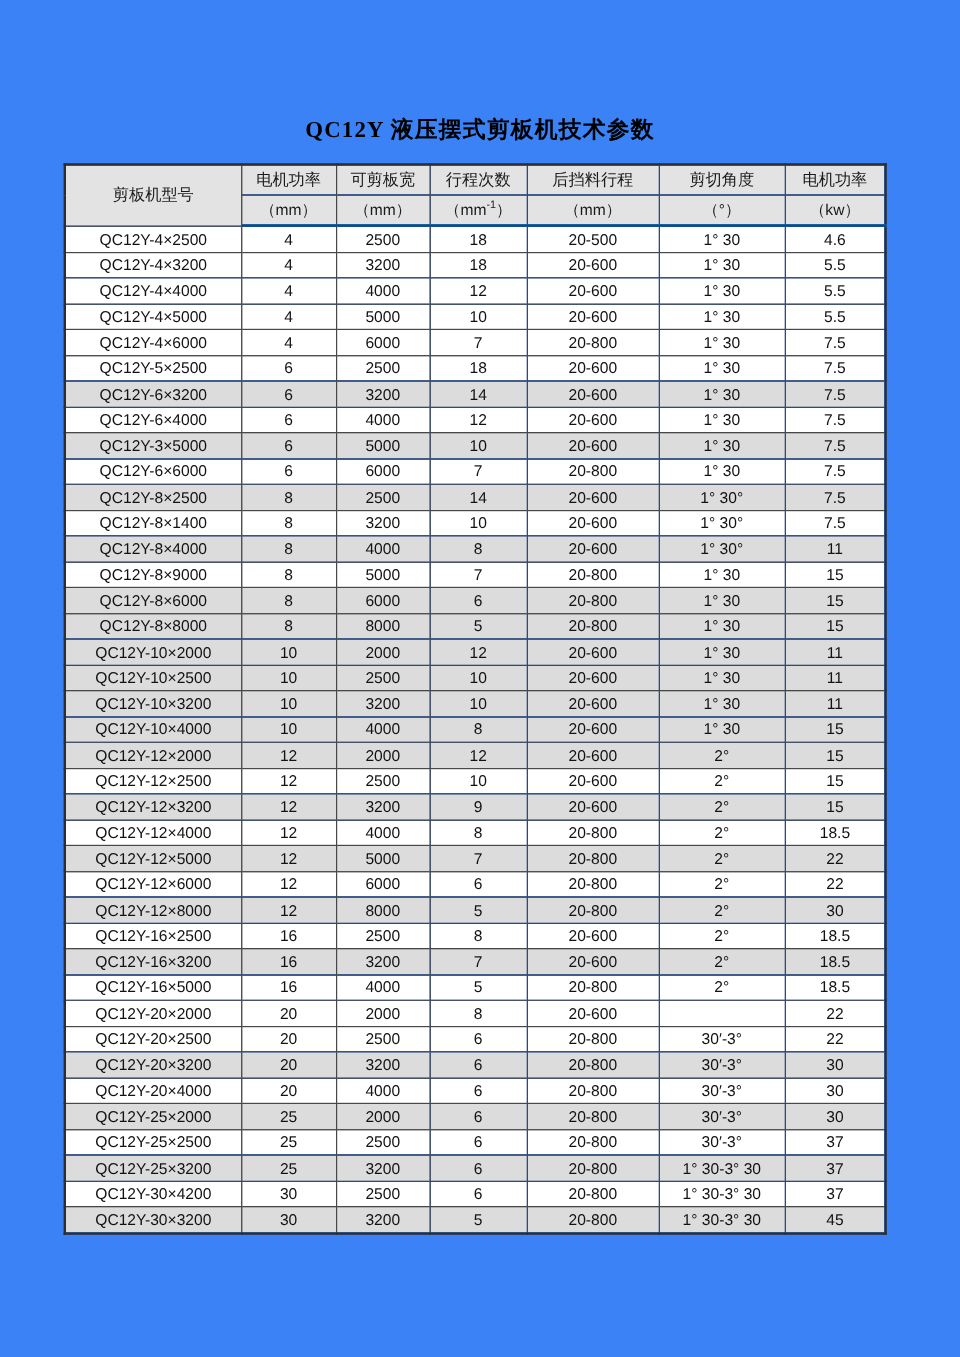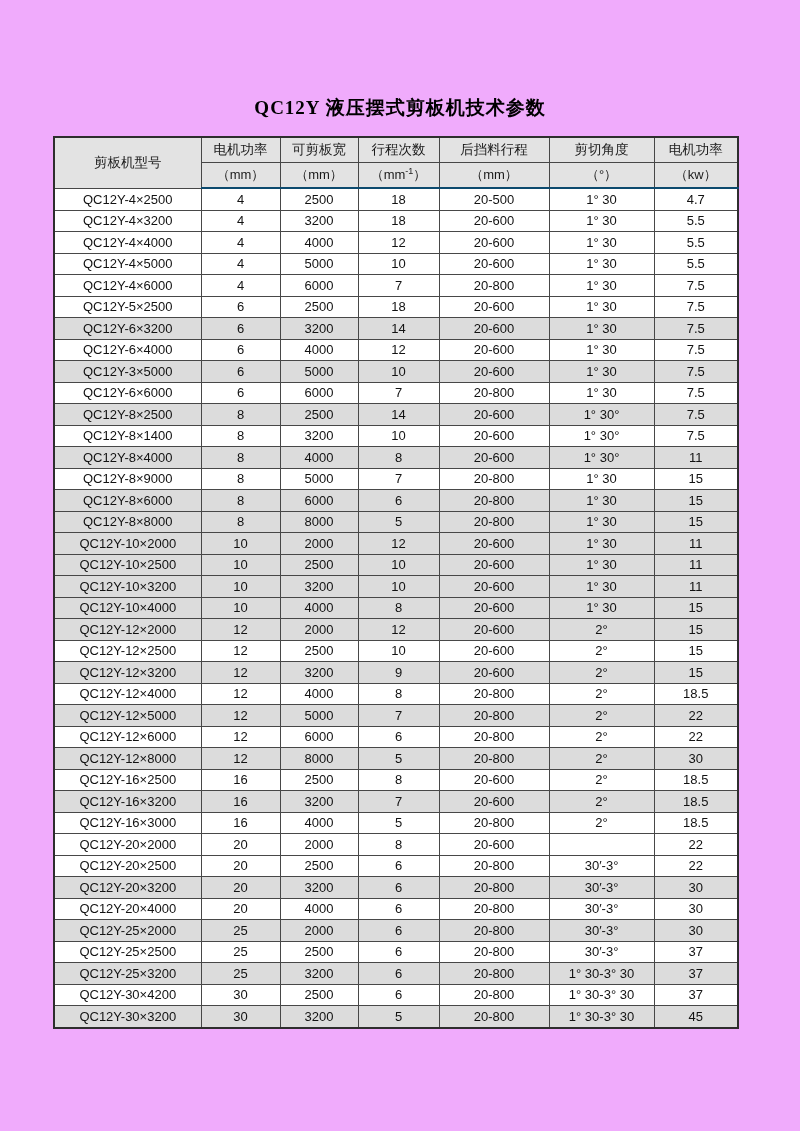--- a/index.html
+++ b/index.html
@@ -7,21 +7,21 @@
     width: 800px; height: 1131px;
     background: #ffffff;
     font-family: "Liberation Sans", sans-serif;
     color: #141414;
     position: relative;
     overflow: hidden;
   }
   .page {
     position: relative;
     width: 800px; height: 1131px;
-    background: #f0abfc;
+    background: #3b82f6;
   }
   .page-title {
     position: absolute;
     top: 95px; left: 0; width: 100%;
     text-align: center;
     font-family: "Liberation Serif", serif;
     font-weight: bold;
     font-size: 19px;
     letter-spacing: 1px;
     color: #000000;
@@ -109,21 +109,21 @@
       </tr>
     </thead>
     <tbody>
         <tr>
       <td>QC12Y-4×2500</td>
       <td>4</td>
       <td>2500</td>
       <td>18</td>
       <td>20-500</td>
       <td>1° 30</td>
-      <td>4.7</td>
+      <td>4.6</td>
     </tr>
         <tr>
       <td>QC12Y-4×3200</td>
       <td>4</td>
       <td>3200</td>
       <td>18</td>
       <td>20-600</td>
       <td>1° 30</td>
       <td>5.5</td>
     </tr>
@@ -364,21 +364,21 @@
         <tr class="shaded">
       <td>QC12Y-16×3200</td>
       <td>16</td>
       <td>3200</td>
       <td>7</td>
       <td>20-600</td>
       <td>2°</td>
       <td>18.5</td>
     </tr>
         <tr>
-      <td>QC12Y-16×3000</td>
+      <td>QC12Y-16×5000</td>
       <td>16</td>
       <td>4000</td>
       <td>5</td>
       <td>20-800</td>
       <td>2°</td>
       <td>18.5</td>
     </tr>
         <tr>
       <td>QC12Y-20×2000</td>
       <td>20</td>

